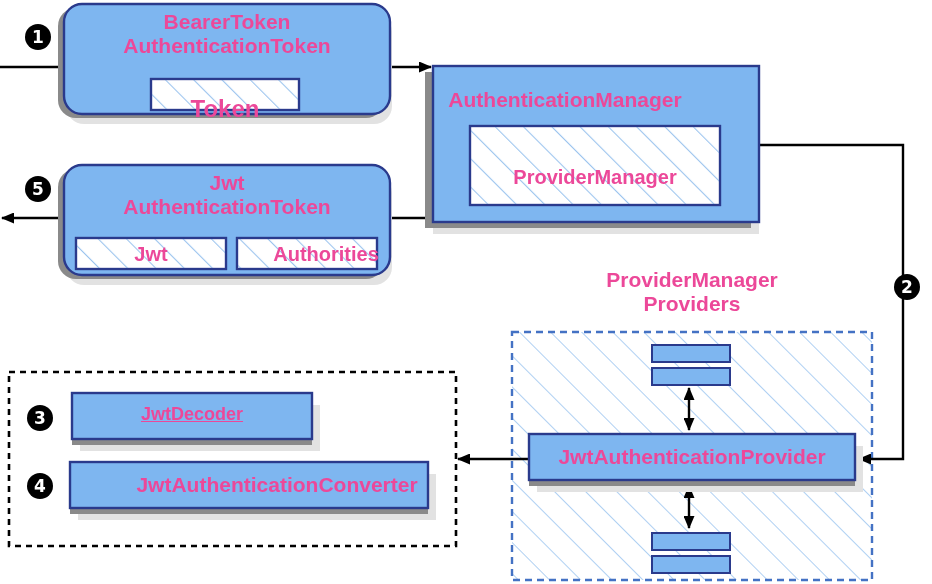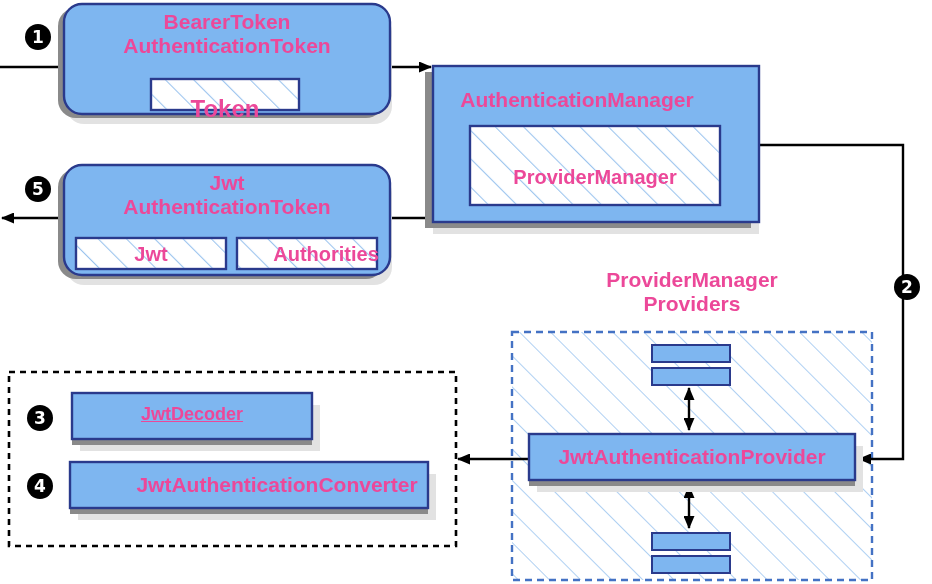--- a/index.html
+++ b/index.html
@@ -116,21 +116,21 @@
 
   <div class="lbl" style="left:64px;top:10px;width:326px;font-size:21px;">BearerToken
 AuthenticationToken</div>
   <div class="lbl" style="left:151px;top:84px;width:148px;font-size:24px;margin-top:12px;">Token</div>
 
   <div class="lbl" style="left:64px;top:171px;width:326px;font-size:21px;">Jwt
 AuthenticationToken</div>
   <div class="lbl" style="left:76px;top:243px;width:150px;font-size:20px;">Jwt</div>
   <div class="lbl" style="left:237px;top:243px;width:140px;font-size:20px;margin-left:19px;">Authorities</div>
 
-  <div class="lbl" style="left:433px;top:88px;width:264px;font-size:21px;margin-left:12px;">AuthenticationManager</div>
+  <div class="lbl" style="left:433px;top:88px;width:264px;font-size:21px;">AuthenticationManager</div>
   <div class="lbl" style="left:470px;top:166px;width:250px;font-size:20px;">ProviderManager</div>
 
   <div class="lbl" style="left:572px;top:268px;width:240px;font-size:21px;">ProviderManager
 Providers</div>
   <div class="lbl" style="left:529px;top:445px;width:326px;font-size:21px;">JwtAuthenticationProvider</div>
 
   <div class="lbl" style="left:72px;top:404px;width:240px;font-size:18px;text-decoration:underline;">JwtDecoder</div>
   <div class="lbl" style="left:70px;top:473px;width:358px;font-size:21px;margin-left:28px;">JwtAuthenticationConverter</div>
 
   <div class="num" style="left:25px;top:24px;">1</div>

